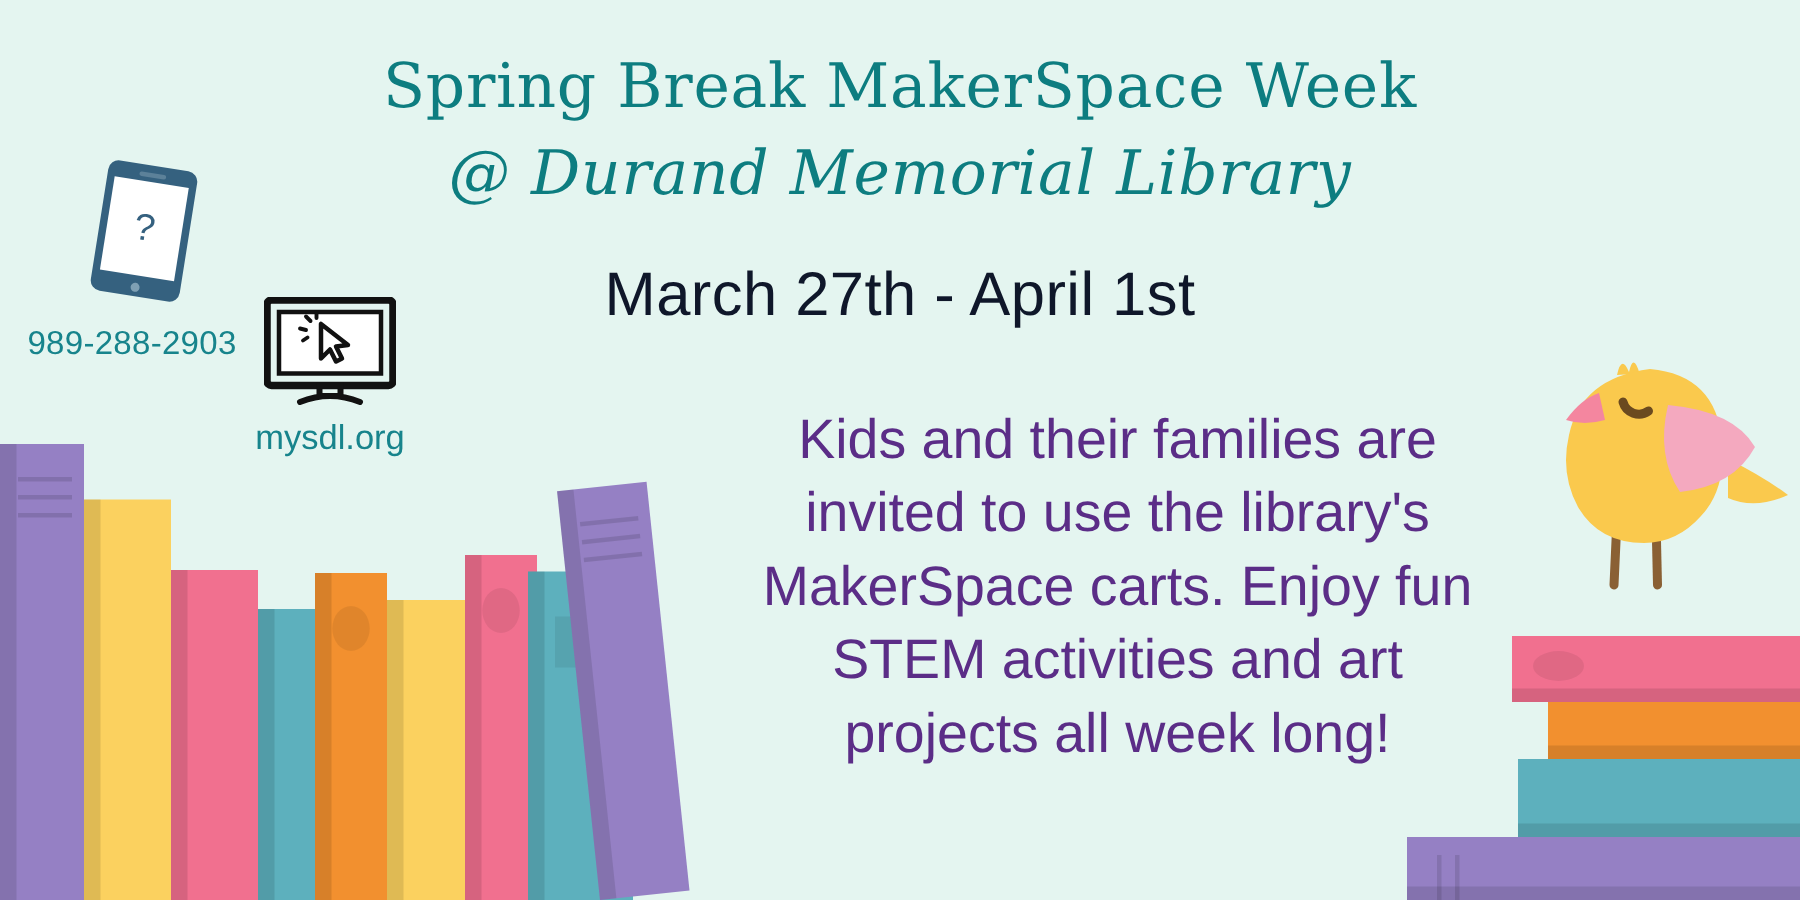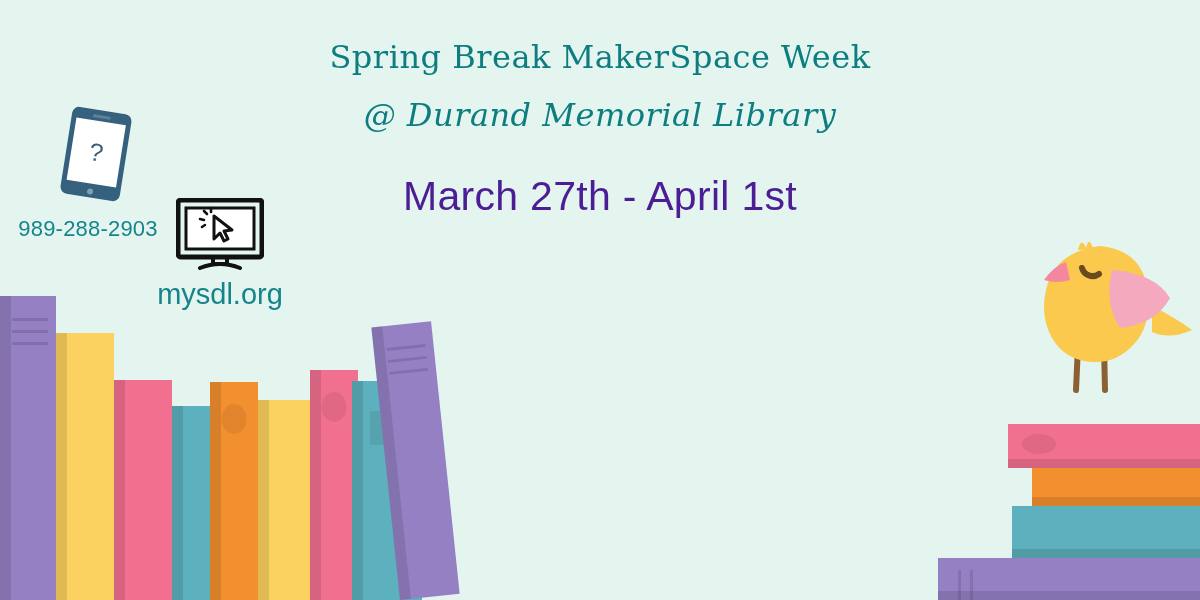--- a/index.html
+++ b/index.html
@@ -22,21 +22,21 @@
 
   
   .headline {
     position: absolute;
     left: 190px;
     top: 28px;
     width: 820px;
     text-align: center;
     color: #0d7d80;
     font-family: "DejaVu Serif", serif;
-    font-size: 32px;
+    font-size: 41px;
     line-height: 58px;
     letter-spacing: 0.5px;
     font-weight: 400;
     white-space: nowrap;
   }
   .headline .l2 { display: block; font-style: italic; }
 
   .dateline {
     position: absolute;
     left: 190px;
@@ -133,21 +133,21 @@
     width: 88px;
     height: 72px;
   }
   .site-url {
     position: absolute;
     left: 145px;
     top: 278px;
     width: 150px;
     text-align: center;
     color: #17848c;
-    font-size: 29px;
+    font-size: 23px;
   }
 
   
   .book {
     position: absolute;
     bottom: 0;
     box-sizing: border-box;
   }
   .book .spine {
     position: absolute;
@@ -301,22 +301,23 @@
     </svg>
   </div>
 
   <div class="site-url" style="color: rgb(23, 132, 140);">mysdl.org</div>
 
   <div class="headline" style="color: rgb(13, 125, 128);">
     <span class="l1">Spring Break MakerSpace Week</span>
     <span class="l2">@ Durand Memorial Library</span>
   </div>
 
-  <div class="dateline" style="color: #4c1d95;">March 27th - April 1st</div>
-
+  <div class="dateline" style="color: #0f172a;">March 27th - April 1st</div>
+
+  <div class="body-copy" style="color: rgb(91, 45, 135);">Kids and their families are invited to use the library's MakerSpace carts. Enjoy fun STEM activities and art projects all week long!</div>
 
   <div id="stack-books">
       <div class="stack-book" style="left: 1008px; top: 424px; width: 192px; height: 44px; background: rgb(241, 112, 143);">
         <div class="edge"></div>
         <div class="ellipse"></div>
       </div>
       <div class="stack-book" style="left: 1032px; top: 468px; width: 168px; height: 38px; background: rgb(242, 144, 47);">
         <div class="edge"></div>
       </div>
       <div class="stack-book" style="left: 1012px; top: 506px; width: 188px; height: 52px; background: rgb(93, 176, 189);">

